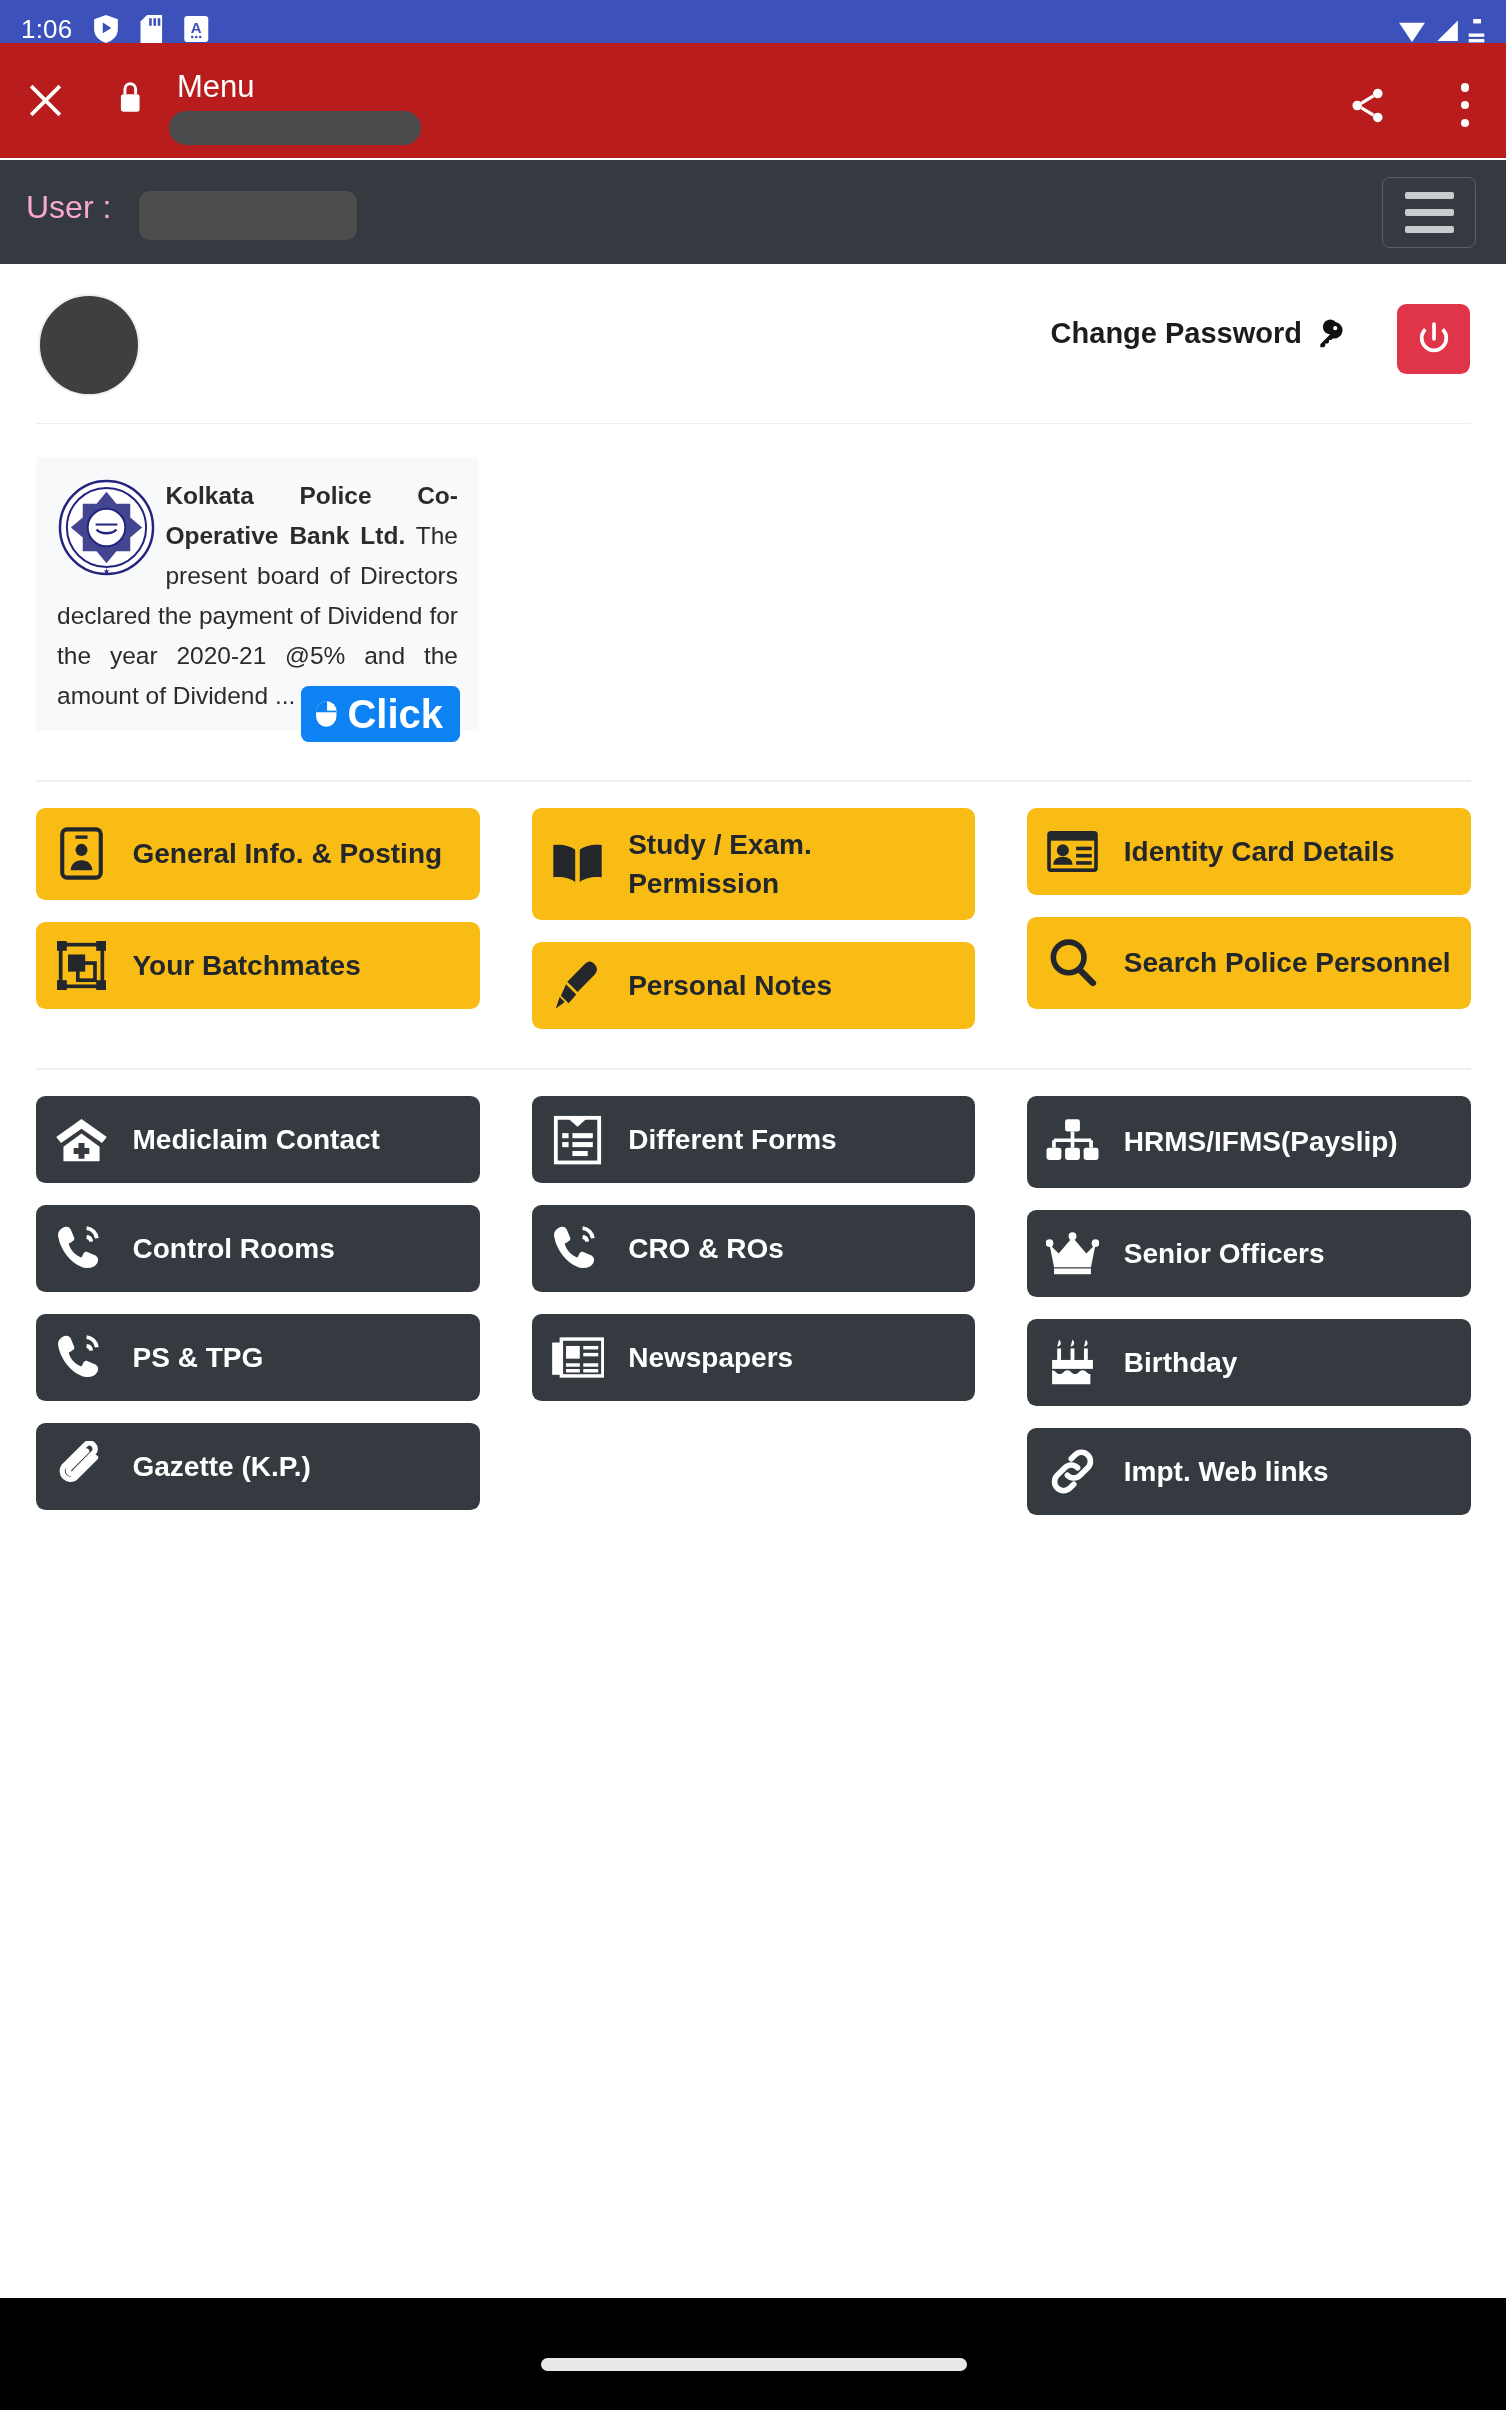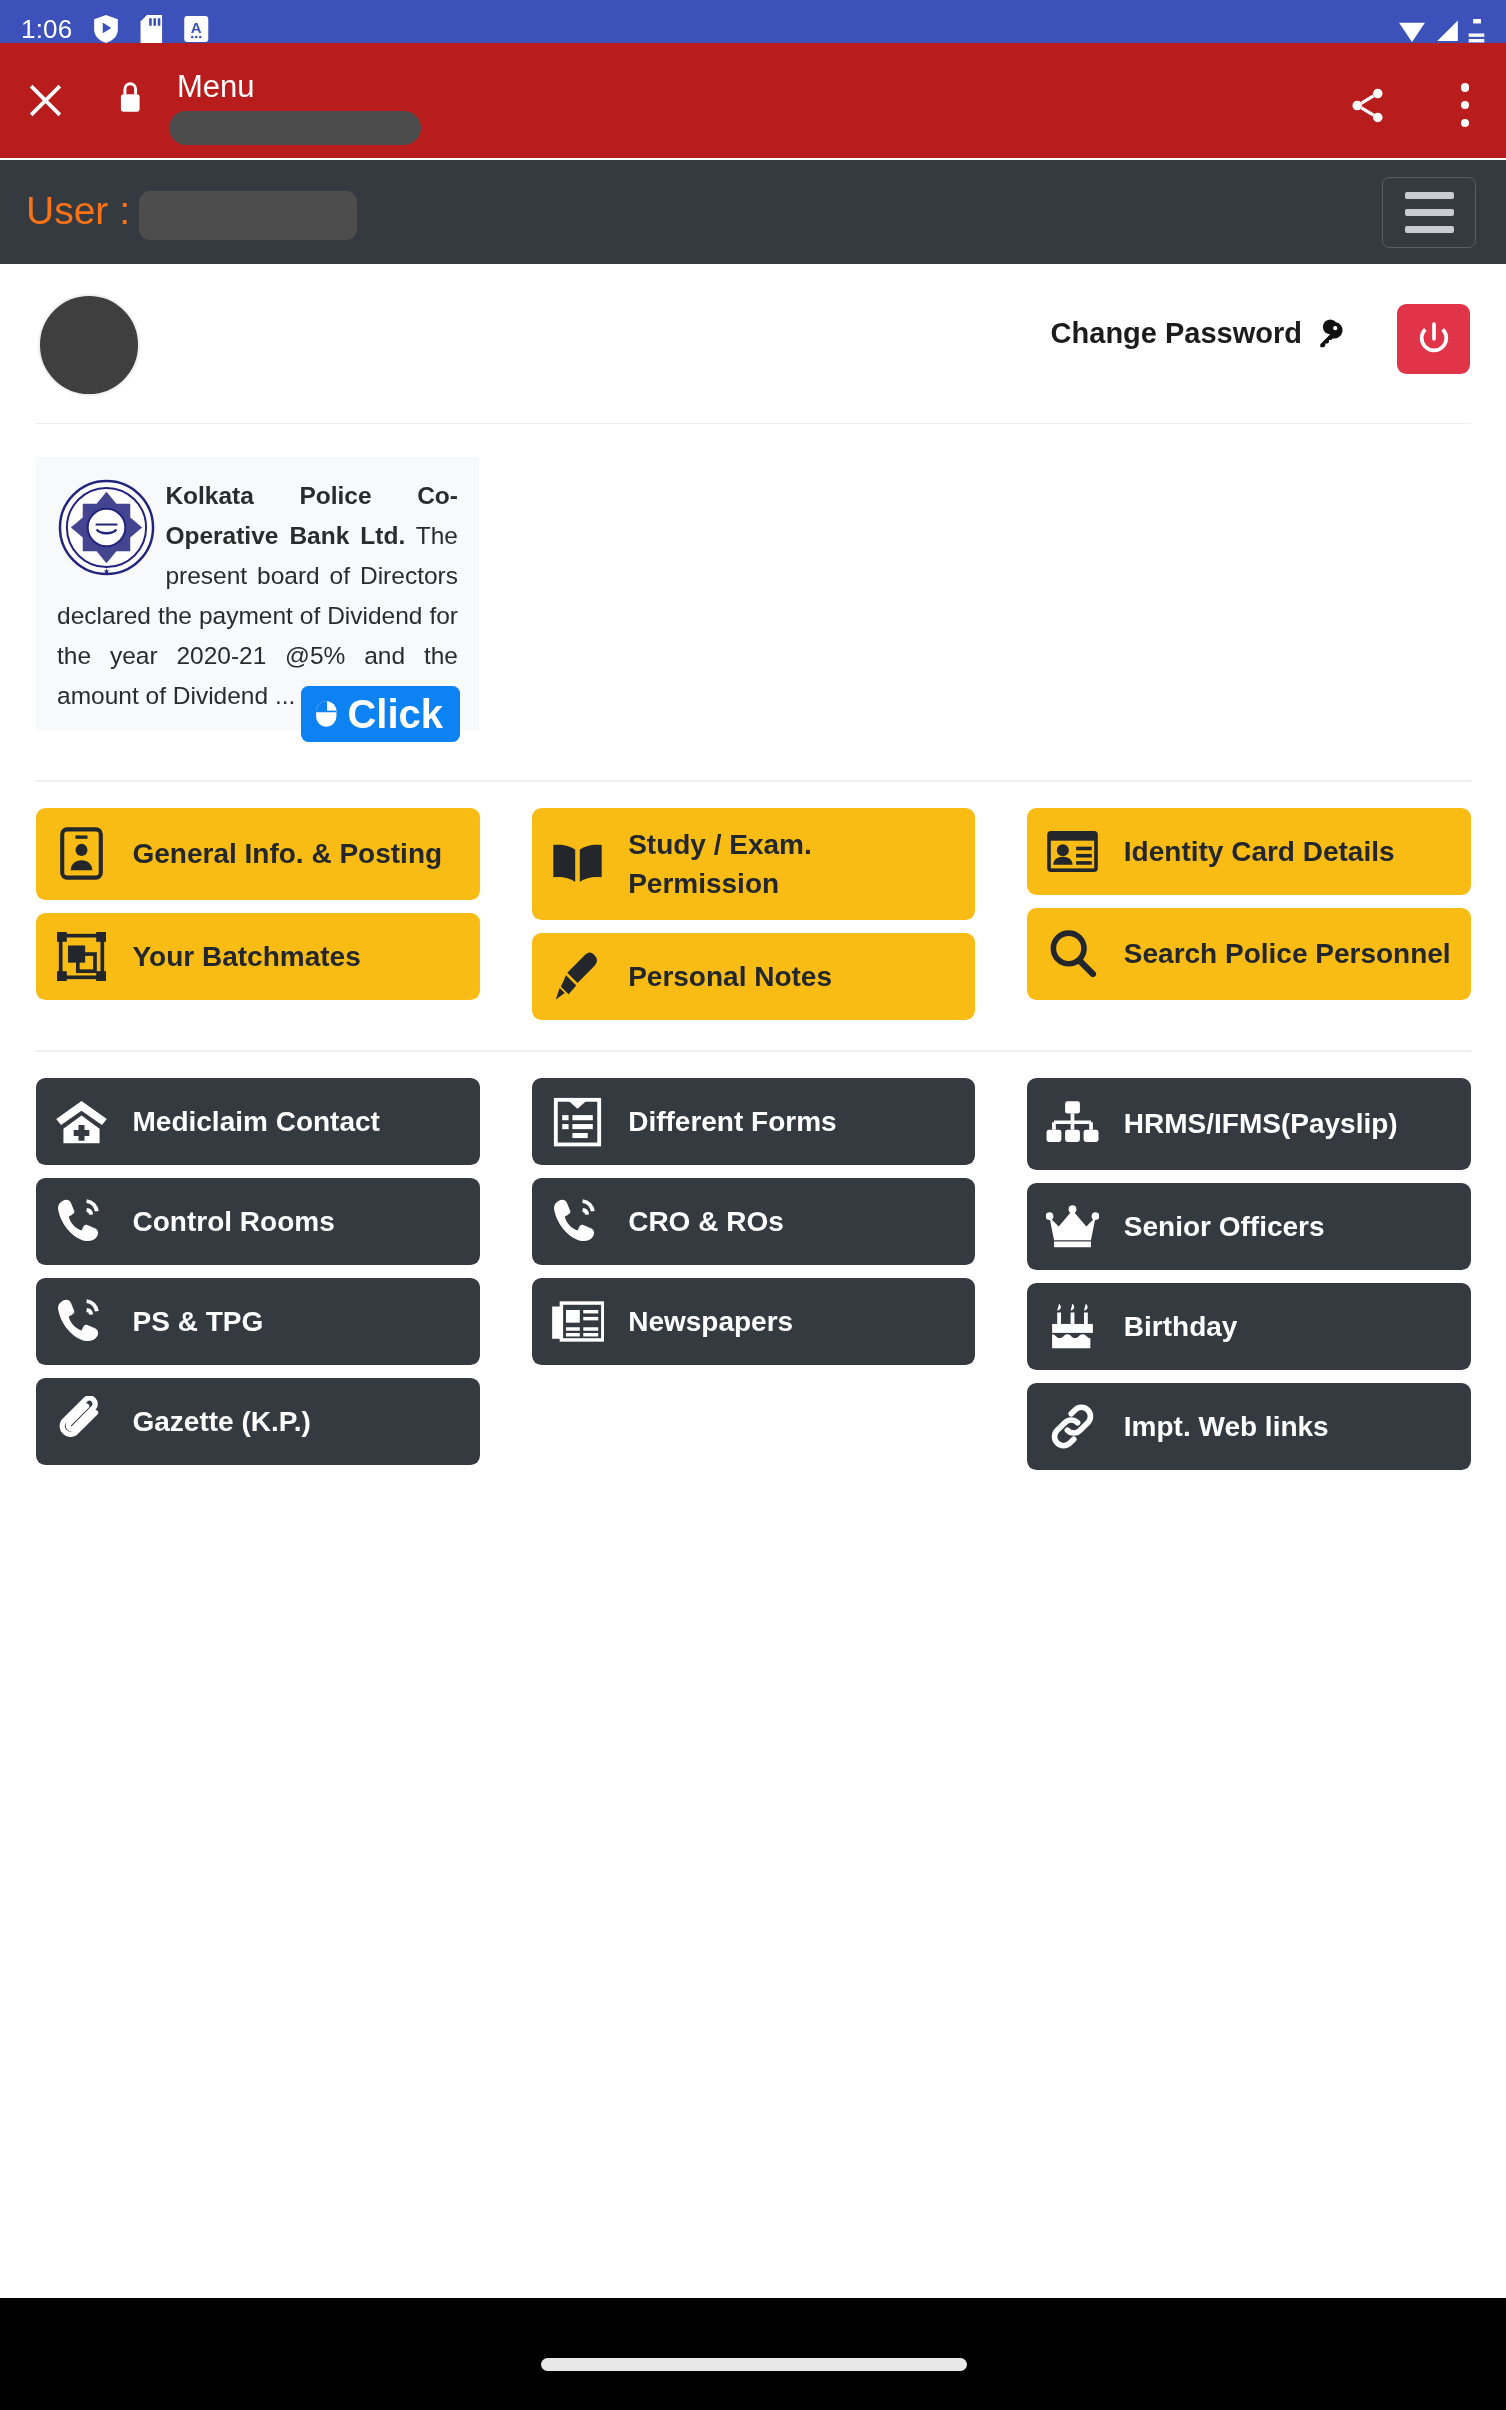--- a/index.html
+++ b/index.html
@@ -49,21 +49,21 @@
     background: #2c3ea8;
   }
 
   
   .navbar {
     position: absolute; left: 0; top: 160px; width: 1507px; height: 104px;
     background: #343a40;
   }
   .nav-user-label {
     position: absolute; left: 26px; top: 28px;
-    color: #f97316; font-size: 39px; line-height: 1.2;
+    color: #f9a8d4; font-size: 32px; line-height: 1.2;
   }
   .nav-user-redact {
     position: absolute; left: 139px; top: 31px;
     width: 218px; height: 49px; border-radius: 11.3px; background: #4d4d4d;
   }
   .nav-toggler {
     position: absolute; right: 31px; top: 17px;
     width: 94px; height: 71px; border: 0.9px solid #5b6066; border-radius: 7.5px;
     background: transparent; display: flex; flex-direction: column;
     align-items: center; justify-content: center; gap: 10.4px;
@@ -120,21 +120,21 @@
   
   .grid {
     margin: 26px 36px 0 36px;
     display: grid; grid-template-columns: 1fr 1fr 1fr;
     column-gap: 52px;
   }
   .col { display: flex; flex-direction: column; }
 
   .tile {
     display: flex; align-items: center; gap: 24.5px;
-    border-radius: 9.4px; margin-bottom: 13px;
+    border-radius: 9.4px; margin-bottom: 22px;
     padding: 17px 19px;
   }
   .tile .ico { flex: 0 0 53px; width: 53px; height: 53px;
                display: flex; align-items: center; justify-content: center; }
   .tile .lbl { font-size: 28px; font-weight: bold; line-height: 39px; }
 
   .tile-yellow { background: #f9bc15; color: #23272b; min-height: 83px; }
   .tile-yellow.two-line { min-height: 92px; }
   .tile-dark   { background: #343a40; color: #ffffff; min-height: 83px; }
   .tile-dark.two-line { min-height: 92px; }

